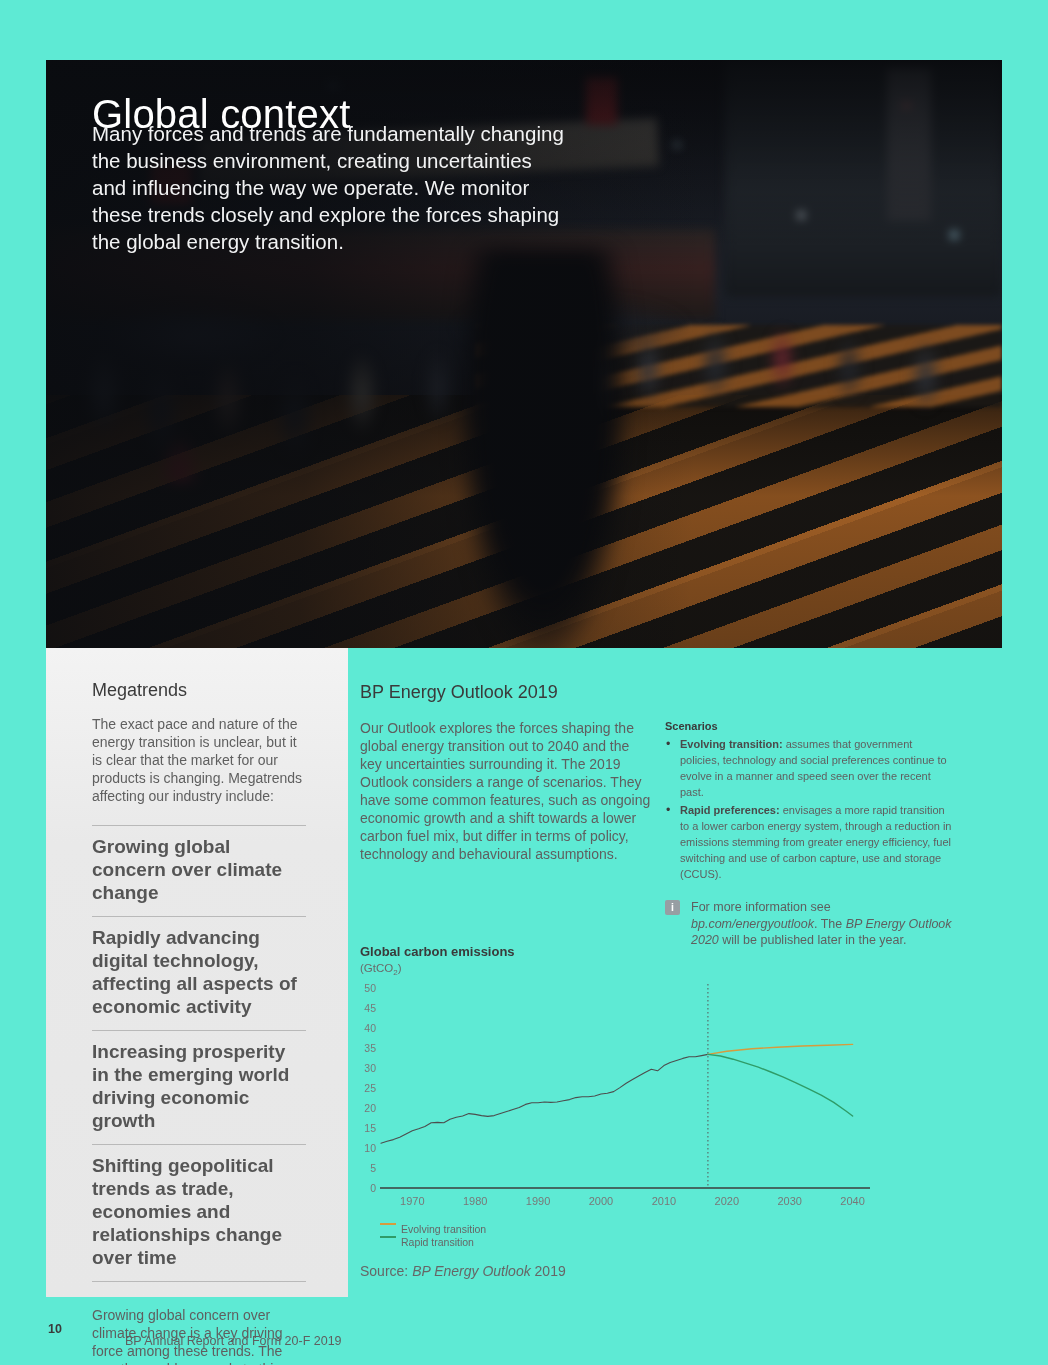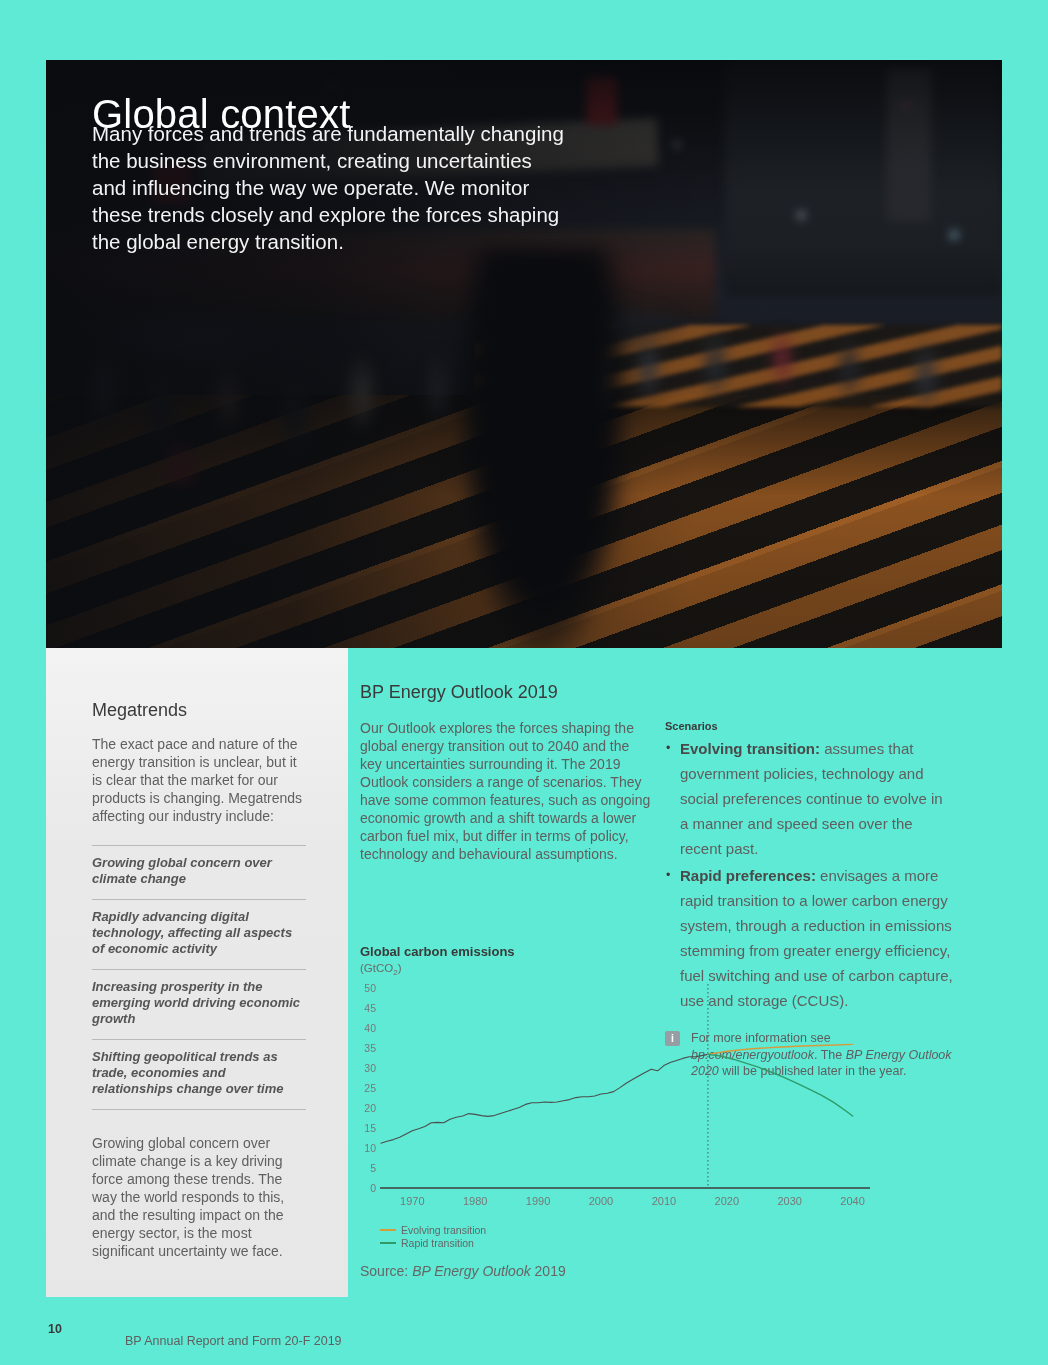--- a/index.html
+++ b/index.html
@@ -50,54 +50,54 @@
   .hero-overlay{inset:0;background:
     linear-gradient(92deg,rgba(10,12,16,.92) 0%,rgba(10,12,16,.74) 28%,rgba(10,12,16,.28) 52%,rgba(10,12,16,0) 68%),
     linear-gradient(180deg,rgba(8,9,12,.85) 0%,rgba(8,9,12,.3) 18%,rgba(8,9,12,0) 32%);}
   .hero-text{left:46px;top:32px;width:520px;color:#ffffff;}
   .hero-title{font-size:40px;font-weight:300;letter-spacing:.2px;margin:0;line-height:1.1;}
   .hero-intro{margin:28px 0 0 0;width:478px;font-size:20.5px;line-height:27px;font-weight:300;color:#f2f3f4;}
 
   
   .left-strip{position:absolute;left:46px;top:648px;width:302px;height:649px;
     background:linear-gradient(180deg,#f3f3f3 0%,#e9e9e9 30%,#e7e7e7 100%);box-sizing:border-box;
-    padding:52px 42px 0 46px;}
+    padding:32px 42px 0 46px;}
   .col-heading{font-size:18px;font-weight:400;color:#3a3a3a;margin:0;}
   .body-text{font-size:14px;line-height:18px;color:#5f5f5f;margin:14px 0 0 0;}
   .mega-list{list-style:none;margin:20px 0 0 0;padding:0;border-bottom:1px solid #b9b9b9;}
-  .mega-item{border-top:1px solid #b9b9b9;padding:9px 0 12px;font-size:13px;line-height:16px;
-    font-weight:bold;color:#555555;font-style:italic;}
+  .mega-item{border-top:1px solid #b9b9b9;padding:9px 0 12px;font-size:19px;line-height:23px;
+    font-weight:bold;color:#555555;}
   .mega-outro{margin-top:24px;}
 
   
   .mid-col{position:absolute;left:360px;top:682px;width:292px;}
   .outlook-body{margin-top:16px;}
 
   
   .right-col{position:absolute;left:665px;top:720px;width:290px;}
   .small-heading{font-size:11px;font-weight:bold;color:#3a3a3a;margin:0;}
   .scen-list{list-style:none;margin:4px 0 0 0;padding:0;}
-  .scen-item{position:relative;padding-left:15px;font-size:15px;line-height:25px;color:#5f5f5f;margin-top:2px;}
+  .scen-item{position:relative;padding-left:15px;font-size:11px;line-height:16px;color:#5f5f5f;margin-top:2px;}
   .scen-item::before{content:"•";position:absolute;left:1px;top:0;color:#3a3a3a;font-size:12.5px;}
   .scen-term{font-weight:bold;color:#4a4a4a;}
   .info-note{position:relative;margin-top:17px;padding-left:26px;font-size:12.5px;line-height:16.5px;color:#5f5f5f;}
   .info-icon{position:absolute;left:0;top:1px;width:15px;height:15px;background:#979ea3;border-radius:2px;
     color:#ffffff;font-weight:bold;font-size:10.5px;text-align:center;line-height:15px;}
   .it{font-style:italic;}
 
   
   .chart-block{position:absolute;left:360px;top:944px;width:512px;}
   .chart-title{font-size:13px;font-weight:bold;color:#3a3a3a;margin:0;}
   .chart-unit{font-size:11.5px;color:#6a6a6a;margin-top:3px;}
   .chart-unit sub{font-size:8px;}
   #chart-svg{display:block;margin-top:6px;}
   .ytick{font-family:"Liberation Sans",sans-serif;font-size:10.5px;fill:#787878;text-anchor:end;}
   .xtick{font-family:"Liberation Sans",sans-serif;font-size:11px;fill:#787878;text-anchor:middle;}
   .legend{margin:8px 0 0 20px;}
-  .legend-row{display:flex;align-items:center;height:13px;}
+  .legend-row{display:flex;height:13px;}
   .legend-swatch{width:16px;height:2px;margin-right:5px;}
   .legend-label{font-size:10.5px;color:#666666;}
   .chart-source{margin:14px 0 0 0;font-size:14px;color:#666666;}
 
   
   .footer{position:absolute;left:48px;top:1322px;width:950px;font-size:12.5px;}
   .page-num{font-weight:bold;color:#3a3a3a;}
   .footer-text{position:absolute;left:77px;top:12px;color:#5f5f5f;}
 </style>
 </head>

